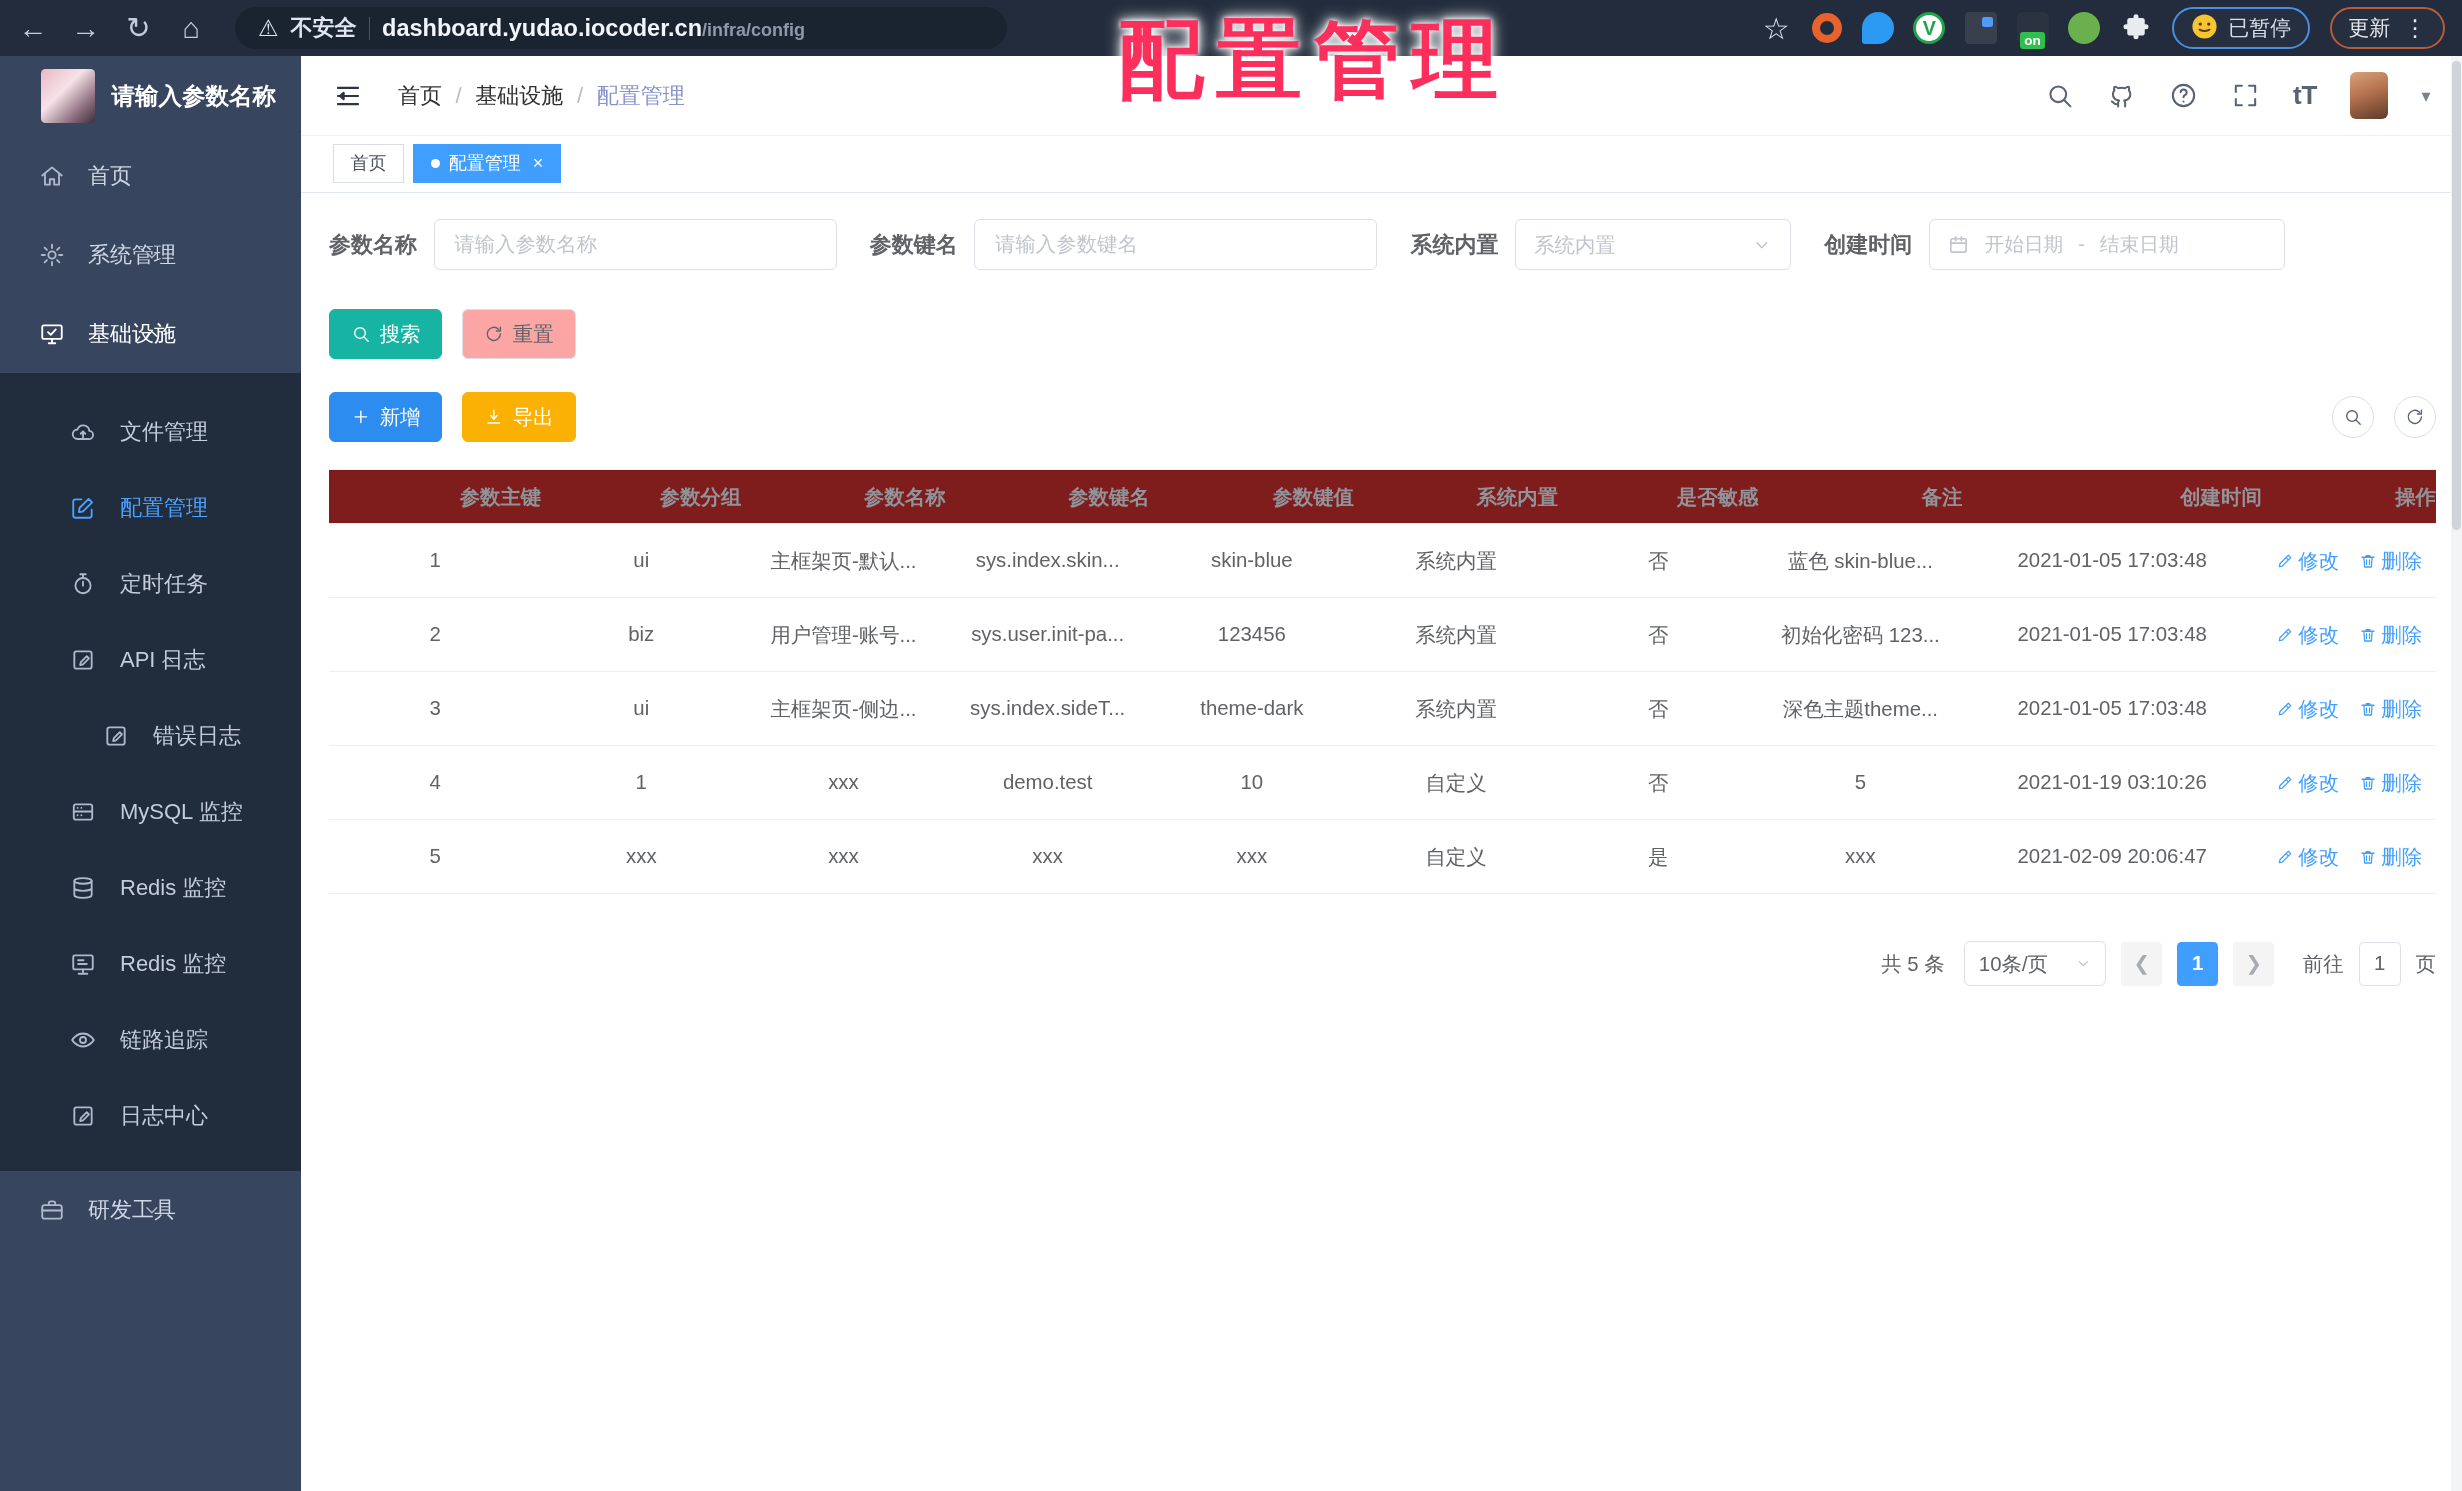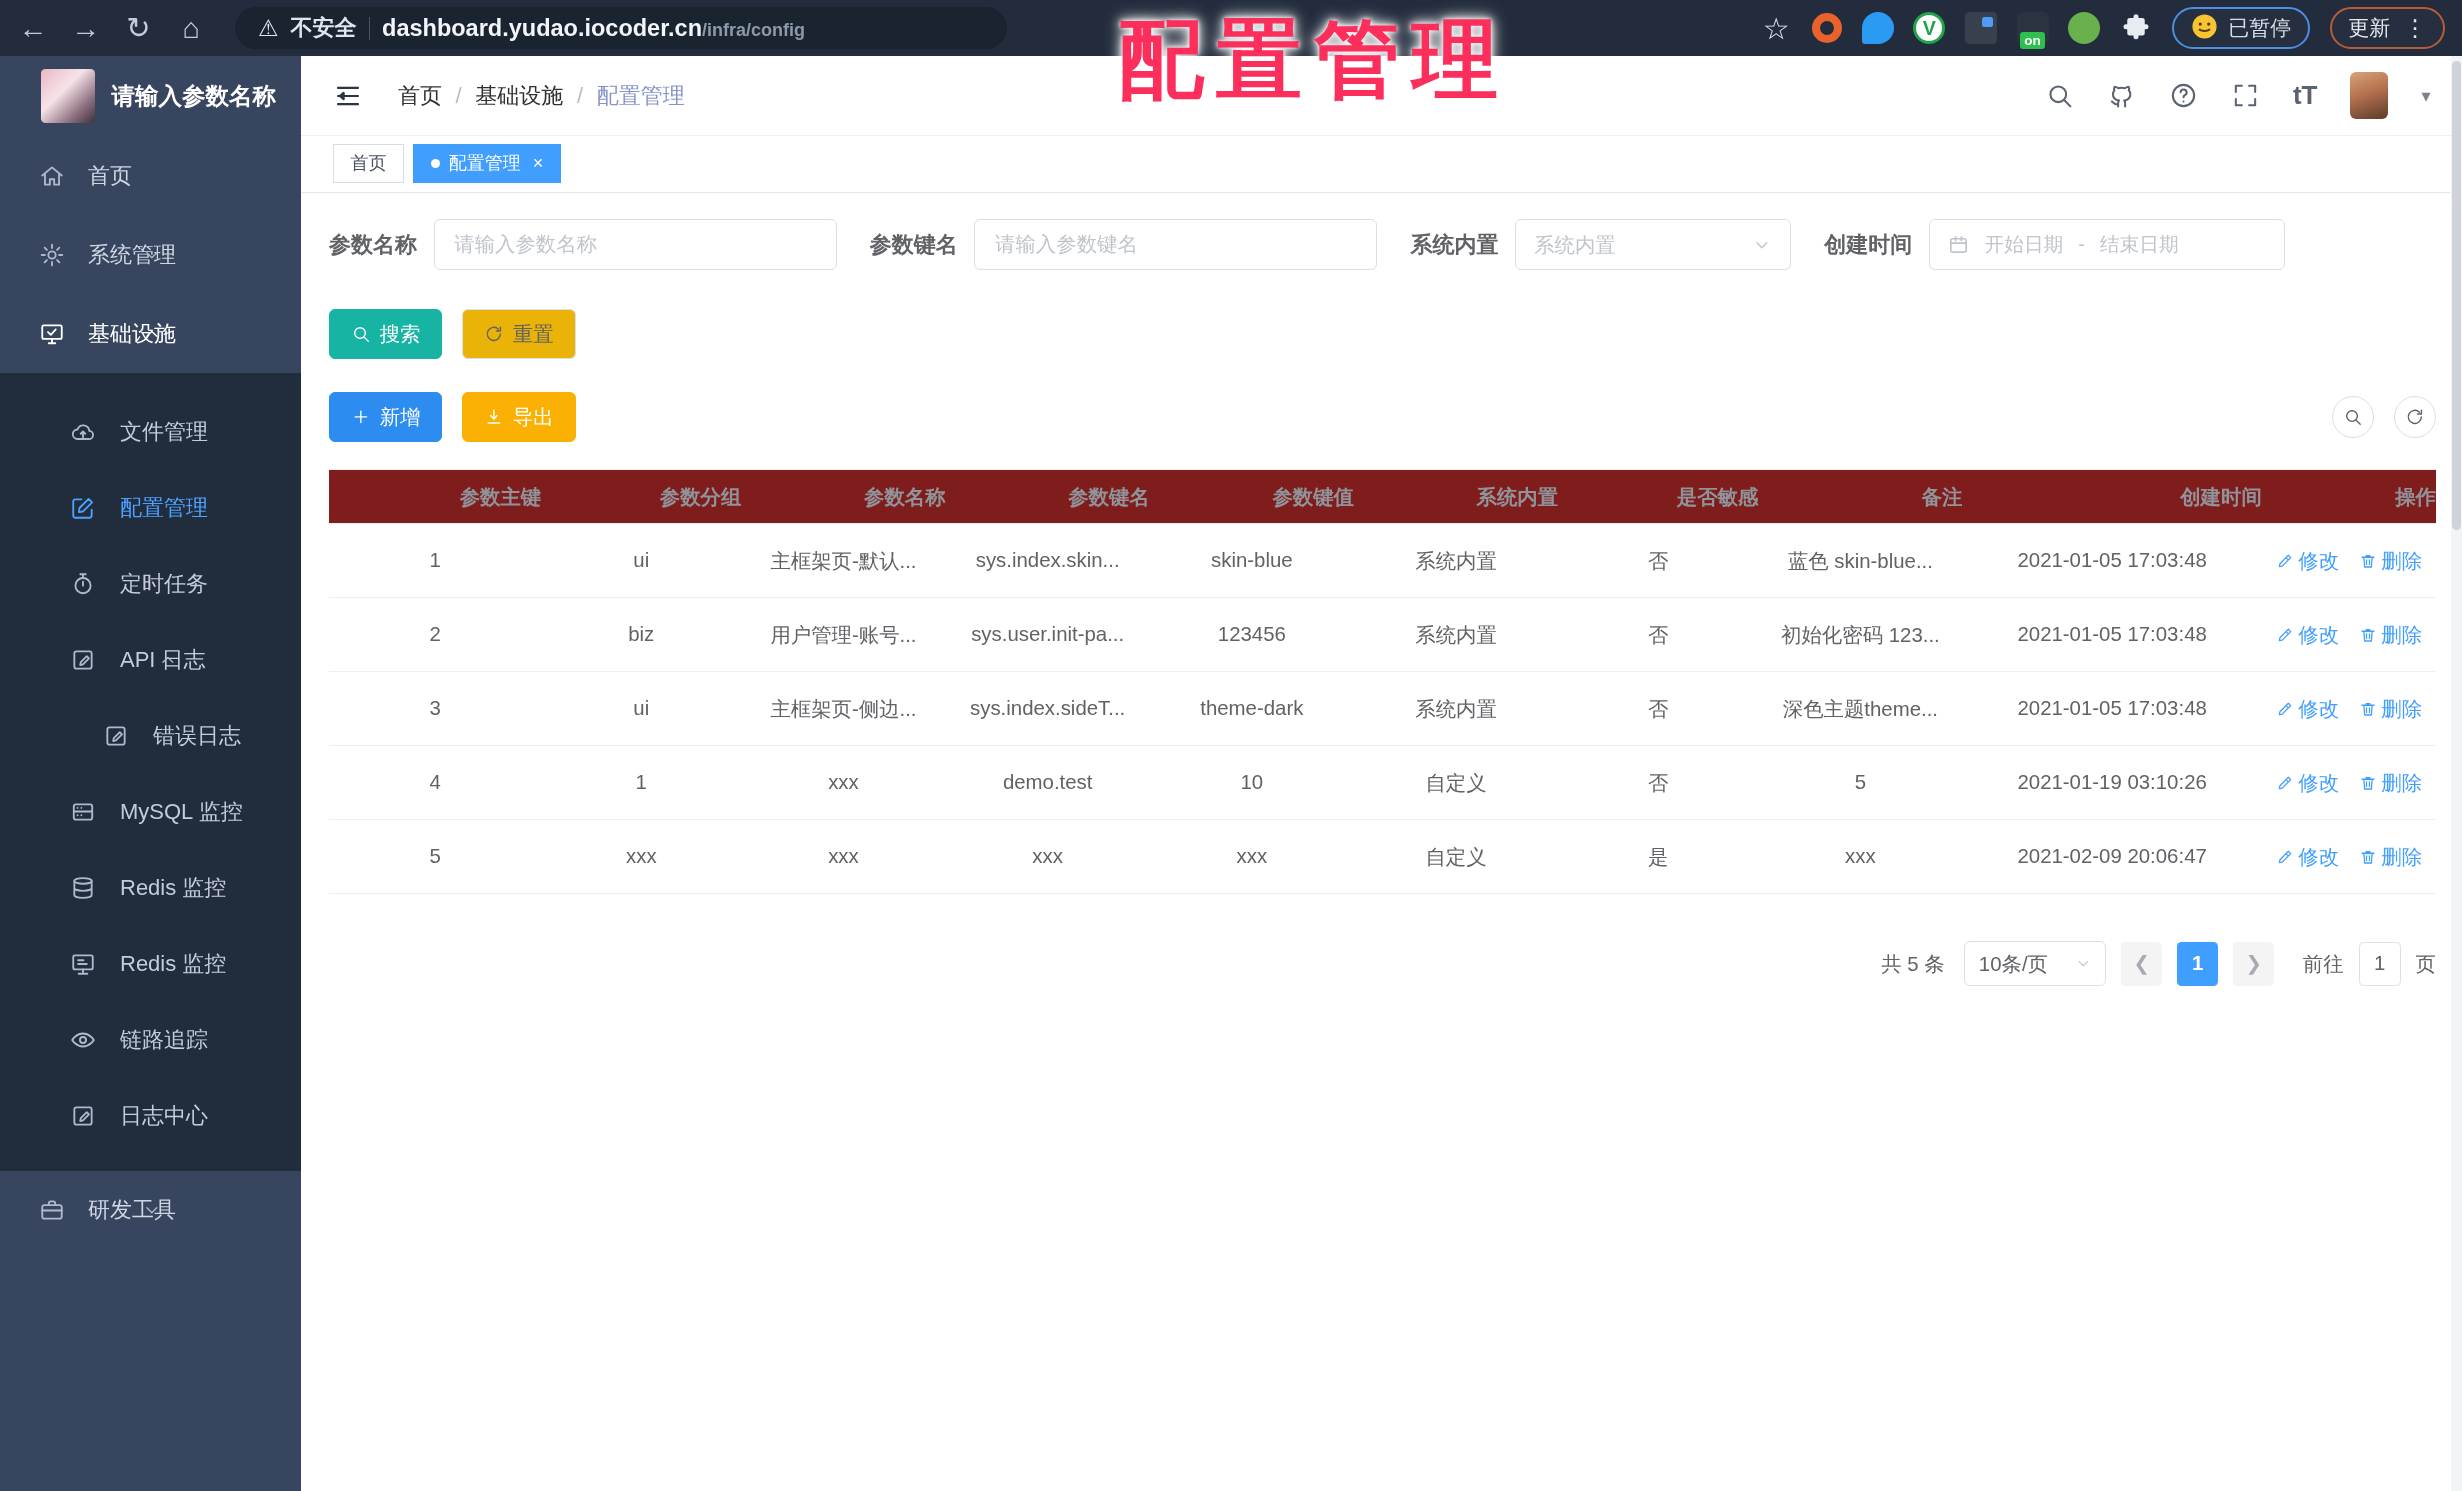--- a/index.html
+++ b/index.html
@@ -113,21 +113,21 @@
   .f-date .ic { font-size:23px; color:#c0c4cc; }
   .f-date .sep { color:#c0c4cc; }
 
   
   .btn-row { display:flex; align-items:center; gap:19.7px; margin-top:39px; }
   .btn-row.second { margin-top:33px; }
   .btn { height:50px; border-radius:6px; border:0.8px solid transparent; display:inline-flex;
     align-items:center; gap:9px; padding:0 21px; font-size:20.4px; cursor:pointer; font-family:inherit; }
   .btn .ic { font-size:19.7px; }
   .btn-search { background:#17b3a3; border-color:#17b3a3; color:#fff; }
-  .btn-reset { background:#eab308; border-color:#dcdfe6; color:#606266;border-radius:6px; }
+  .btn-reset { background:#fca5a5; border-color:#dcdfe6; color:#606266;border-radius:6px; }
   .btn-add { background:#2d8cf0; border-color:#2d8cf0; color:#fff; }
   .btn-export { background:#fbb104; border-color:#fbb104; color:#fff; }
   .round-btns { margin-left:auto; display:flex; gap:19.7px; }
   .rbtn { width:42px; height:42px; border-radius:50%; border:0.8px solid #dcdfe6; background:#fff;
     color:#5a6370; display:inline-flex; align-items:center; justify-content:center;
     font-size:19.7px; cursor:pointer; }
 
   
   table.grid { width:2107px; border-collapse:collapse; table-layout:fixed; margin-top:27px; }
   .grid th { height:54px; font-size:20.4px; color:#909399; font-weight:700; text-align:right;

